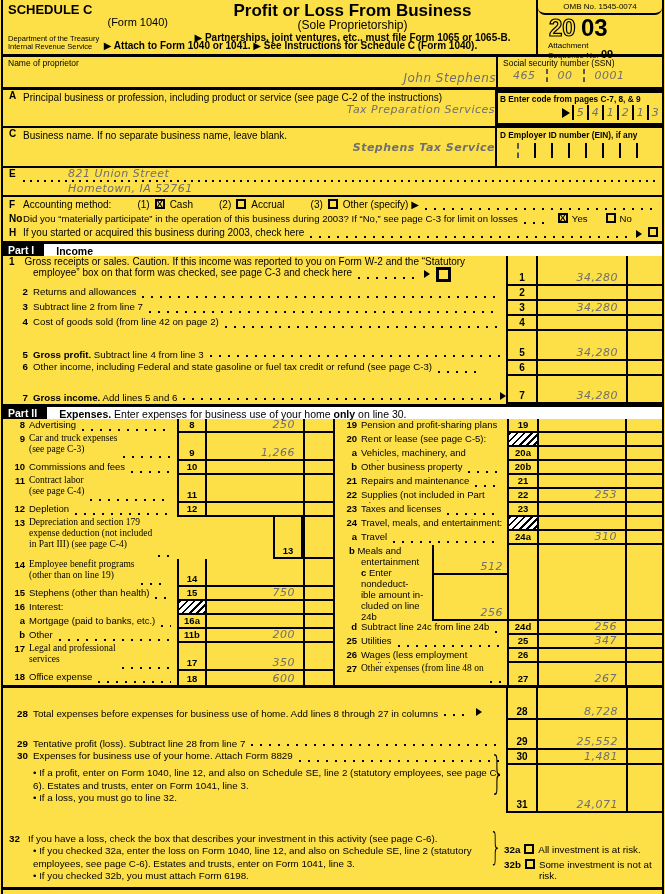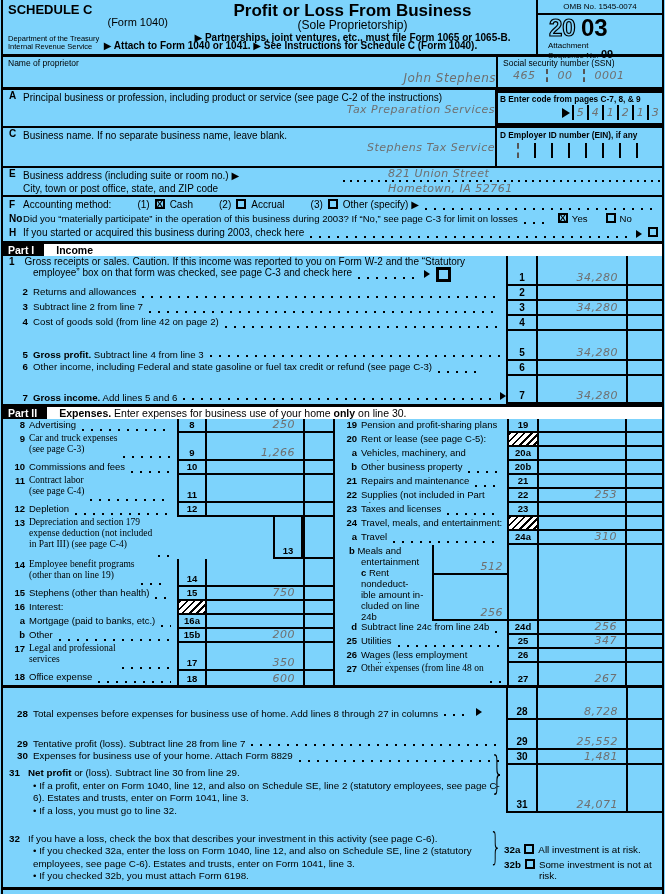--- a/index.html
+++ b/index.html
@@ -1,16 +1,16 @@
 <!DOCTYPE html>
 <html><head>
 <meta charset="utf-8">
 <style>
   html,body{margin:0;padding:0;background:#e8e8e8;}
-  .page{width:665px;height:894px;background:#7dd3fc;position:relative;
+  .page{width:665px;height:894px;background:#fde047;position:relative;
         font-family:"Liberation Sans","DejaVu Sans",sans-serif;color:#000;font-size:10px;
         box-sizing:border-box;overflow:hidden;}
   .sheet{position:absolute;left:1px;top:0;width:663px;height:894px;
          border-left:2px solid #000;border-right:2px solid #000;box-sizing:border-box;}
   *{box-sizing:border-box;}
   .b{font-weight:bold;}
   .hw{font-family:"DejaVu Sans",sans-serif;font-style:italic;color:#6f6f6f;
       font-size:11px;letter-spacing:.5px;white-space:nowrap;text-align:right;}
   
   .lead{flex:1;height:2px;align-self:flex-end;margin:0 6px 3px 6px;
@@ -27,21 +27,21 @@
   .hdr-title{font-size:13px;font-weight:bold;line-height:13px;}
   .hdr-form{font-size:11px;font-weight:normal;line-height:12px;text-align:right;}
   .hdr-dept{font-size:7.5px;line-height:8px;margin-top:7px;}
   .hdr-mid{position:absolute;left:168px;right:128px;top:2px;text-align:center;}
   .hdr-mid .t{font-size:17px;font-weight:bold;line-height:18px;}
   .hdr-mid .st{font-size:12px;line-height:11px;}
   .hdr-mid .n1{font-size:10px;font-weight:bold;line-height:12px;margin-top:1px;}
   .hdr-n2{position:absolute;left:60px;right:144px;bottom:3px;text-align:center;
           font-size:10px;font-weight:bold;}
   .hdr-right{position:absolute;top:0;right:0;width:126px;height:57px;border-left:2px solid #000;}
-  .omb{font-size:8px;text-align:center;border-bottom:2px solid #000;padding:2px 2px 2px 2px;}
+  .omb{font-size:8px;text-align:center;border-bottom:2px solid #000;padding:2px 2px 2px 2px;border-radius:7px;}
   .yr{margin:0 0 0 10px;}
   .att{font-size:8px;line-height:9px;margin:-2px 0 0 10px;}
   .att .no{font-size:11px;font-weight:bold;}
   
   .nprow{display:flex;height:33px;border-bottom:3px solid #000;}
   .np-l{flex:1;padding:1px 0 0 5px;}
   .sl{font-size:8.5px;}
   .np-l .hw{margin:3px 0 0 55px;font-size:12px;}
   .np-r{width:166px;border-left:2px solid #000;padding:1px 0 0 5px;}
   .ssn{display:flex;margin-top:1px;}
@@ -70,21 +70,21 @@
   .evals .dot{position:absolute;left:0;right:2px;top:12px;height:2px;
       background:repeating-linear-gradient(to right,#000 0 2px,transparent 2px 7px);}
   .evals .l2{position:absolute;left:45px;top:14px;}
   .frow{display:flex;height:16px;align-items:flex-start;padding-top:2px;}
   .frow .opt{margin-left:26px;display:flex;gap:5px;}
   .grow{display:flex;height:14px;font-size:9.6px;align-items:flex-start;}
   .grow .gut,.hrow .gut{font-size:10px;}
   .ghx{display:flex;gap:4px;margin:0 4px;flex:none;}
   .hrow{display:flex;height:14px;align-items:flex-start;}
   
-  .pbar{display:flex;height:15px;border-top:3px solid #000;background:#fff;align-items:flex-end;}
+  .pbar{display:flex;height:15px;border-top:3px solid #000;background:#fff;align-items:center;}
   .chip{background:#000;color:#fff;font-weight:bold;font-size:10.5px;
         padding:0 10px 0 5px;display:flex;align-items:center;flex:none;}
   .ptitle{font-weight:bold;font-size:10.5px;padding:1px 0 0 12px;}
   .ptitle .norm{font-weight:normal;}
   
   .r{display:flex;}
   .desc{flex:1;display:flex;padding-left:6px;overflow:hidden;}
   .desc .no{width:24px;flex:none;font-weight:bold;padding-right:5px;text-align:right;}
   .numc{width:32px;flex:none;border-left:2px solid #000;border-right:2px solid #000;
         font-weight:bold;display:flex;align-items:flex-end;justify-content:center;line-height:12px;}
@@ -220,45 +220,41 @@
         <span class="dcell hw">1</span>
         <span class="dcell hw">3</span>
       </div>
     </div>
   </div>
 
   <div class="abrow" style="height:40px;">
     <div class="gut">C</div>
     <div class="ab-l">
       <div>Business name. If no separate business name, leave blank.</div>
-      <div class="hw" style="margin-left:35px;">Stephens Tax Service</div>
+      <div class="hw" style="margin-left:35px;font-weight:bold;">Stephens Tax Service</div>
     </div>
     <div class="dbox">
       <div class="cap"><span class="b">D</span>
         <span>Employer ID number (EIN), if any</span></div>
       <div class="ecells">
         <span class="ecell"></span>
         <span class="ecell dash"></span>
         <span class="ecell"></span>
         <span class="ecell"></span>
         <span class="ecell"></span>
         <span class="ecell"></span>
         <span class="ecell"></span>
         <span class="ecell"></span>
         <span class="ecell"></span>
       </div>
     </div>
   </div>
 
   <div class="erow">
     <div class="gut">E</div>
-    <div class="lbls">
-      <div>Business address (including suite or room no.) ▶</div>
-      <div>City, town or post office, state, and ZIP code</div>
-    </div>
     <div class="evals">
       <div class="l1 hw">821 Union Street</div>
       <div class="dot"></div>
       <div class="l2 hw">Hometown, IA  52761</div>
     </div>
   </div>
 
   <div class="frow">
     <div class="gut">F</div>
     <div>Accounting method:</div>
@@ -495,21 +491,21 @@
         <div class="numc">16a</div>
             <div class="amtc hw"></div>
             <div class="cenc"></div>
       </div>
       <div class="r h14 bb">
         <div class="desc">
               <span class="no">b</span>
               <span>Other</span>
               <div class="lead"></div>
             </div>
-        <div class="numc">15b</div>
+        <div class="numc">11b</div>
             <div class="amtc hw">200</div>
             <div class="cenc"></div>
       </div>
       <div class="r h28b bb">
         <div class="desc" style="align-items:flex-start;">
               <span class="no">17</span>
               <span class="lblk"><span>Legal and professional</span><br><span>services</span></span>
               <div class="lead"></div>
             </div>
         <div class="numc">17</div>
@@ -615,21 +611,21 @@
         <div class="numc">24a</div>
             <div class="amtc hw">310</div>
             <div class="cenc"></div>
       </div>
 
       <div class="blk">
         <div class="desc">
           <div class="ml" style="padding-left:22px;text-indent:-12px;">
             <span class="b">b</span> <span>Meals and</span><br>
             <span>entertainment</span><br>
-            <span class="b">c</span> <span>Rent nondeduct-</span><br>
+            <span class="b">c</span> <span>Enter nondeduct-</span><br>
             <span>ible amount in-</span><br>
             <span>cluded on line 24b</span><br>
             
           </div>
         </div>
         <div class="ibox">
           <div class="ic b1 hw">512</div>
           <div class="ic b2 hw">256</div>
         </div>
         <div class="numc"></div>
@@ -706,21 +702,20 @@
             <span class="no">30</span>
             <span>Expenses for business use of your home. Attach Form 8829</span>
             <div class="lead"></div>
           </div>
       <div class="numc">30</div>
           <div class="amtc hw">1,481</div>
           <div class="cenc"></div>
     </div>
     <div class="r31">
       <div class="d31">
-        <div><span class="b" style="padding-right:8px;">31</span><span class="b">Net profit</span><span> or (loss). Subtract line 30 from line 29.</span></div>
         <div class="bullets">• If a profit, enter on Form 1040, line 12, and also on Schedule SE, line 2 (statutory employees, see page C-6). Estates and trusts, enter on Form 1041, line 3.</div>
         <div class="bullets">• If a loss, you must go to line 32.</div>
         <div class="brace" style="top:2px;">}</div>
       </div>
       <div class="cw31">
         <div class="numc">31</div>
             <div class="amtc hw">24,071</div>
             <div class="cenc"></div>
       </div>
     </div>

